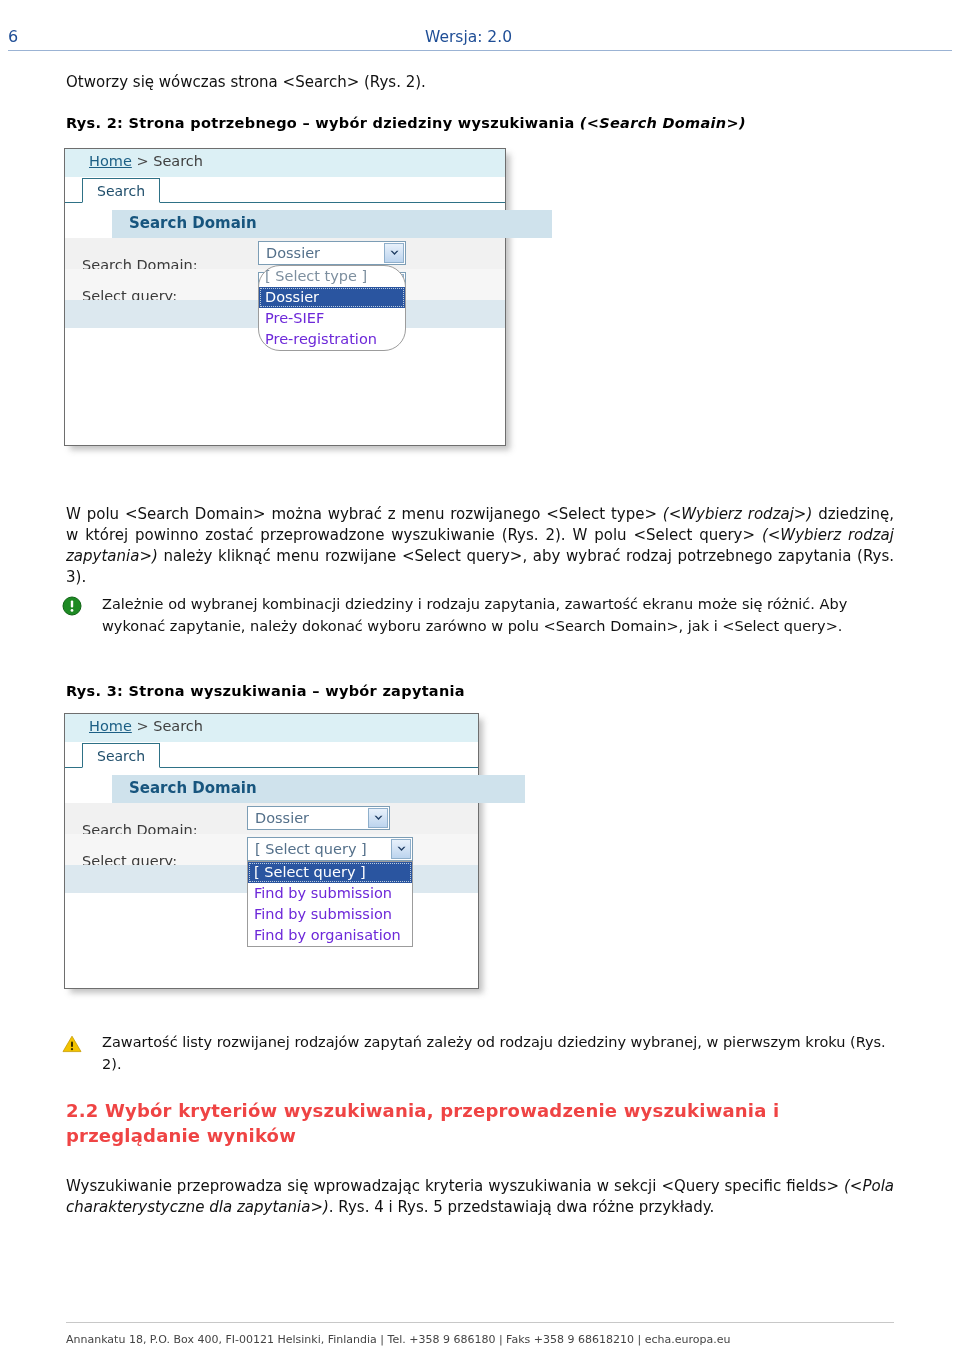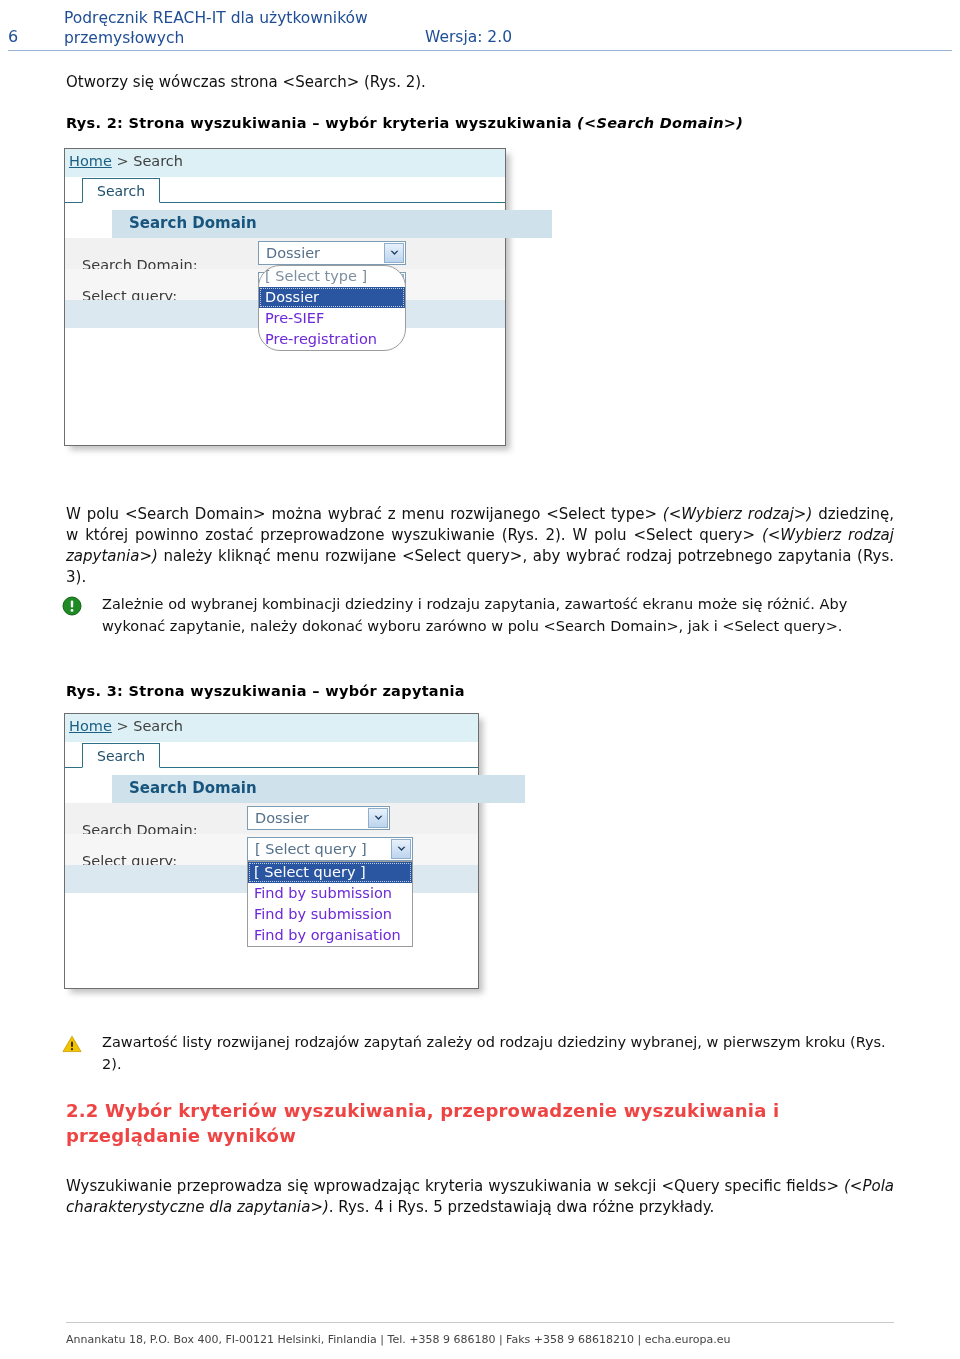--- a/index.html
+++ b/index.html
@@ -144,21 +144,21 @@
 
   .shot-inner { position: relative; width: 100%; height: 100%; }
 
   .breadcrumb {
     position: absolute;
     left: 0; top: 0;
     width: 100%;
     height: 28px;
     background: #DCF0F5;
     box-sizing: border-box;
-    padding: 4px 0 0 4px;
+    padding: 4px 0 0 24px;
     font-size: 14.5px;
     color: #2E6E8E;
     white-space: nowrap;
   }
   .breadcrumb .home {
     color: #1C5F85;
     text-decoration: underline;
   }
   .breadcrumb .sep { color: #4a4a4a; }
   .breadcrumb .cur { color: #3f3f3f; }
@@ -295,31 +295,30 @@
   #fig3 .select-query  { position: absolute; left: 182px; top: 123px; width: 166px; }
   #fig3 .dd-query      { left: 182px; top: 147px; width: 166px; }
   #fig3 .shot-blank    { top: 179px; height: 94px; }
   #fig3 .form-row .label { width: 175px; }
 </style>
 </head>
 <body>
 
 <div class="page-header">
   <div class="page-number">6</div>
-  <div class="header-title">Podręcznik REACH-IT dla użytkowników przemysłowych</div>
   <div class="header-version">Wersja: 2.0</div>
   <div class="header-rule"></div>
 </div>
 
 <div class="content">
 
   <div class="para intro-line">Otworzy się wówczas strona &lt;Search&gt; (Rys. 2).</div>
 
   <div class="fig-caption" id="fig2-caption">
-    <span>Rys. 2: Strona wyszukiwania – wybór kryteria wyszukiwania </span><span class="it">(&lt;Search Domain&gt;)</span>
+    <span>Rys. 2: Strona potrzebnego – wybór dziedziny wyszukiwania </span><span class="it">(&lt;Search Domain&gt;)</span>
   </div>
 
   <div class="shot" id="fig2">
     <div class="shot-inner">
 
       <div class="breadcrumb">
         <span class="home">Home</span><span class="sep"> &gt; </span><span class="cur">Search</span>
       </div>
 
       <div class="tabstrip">

